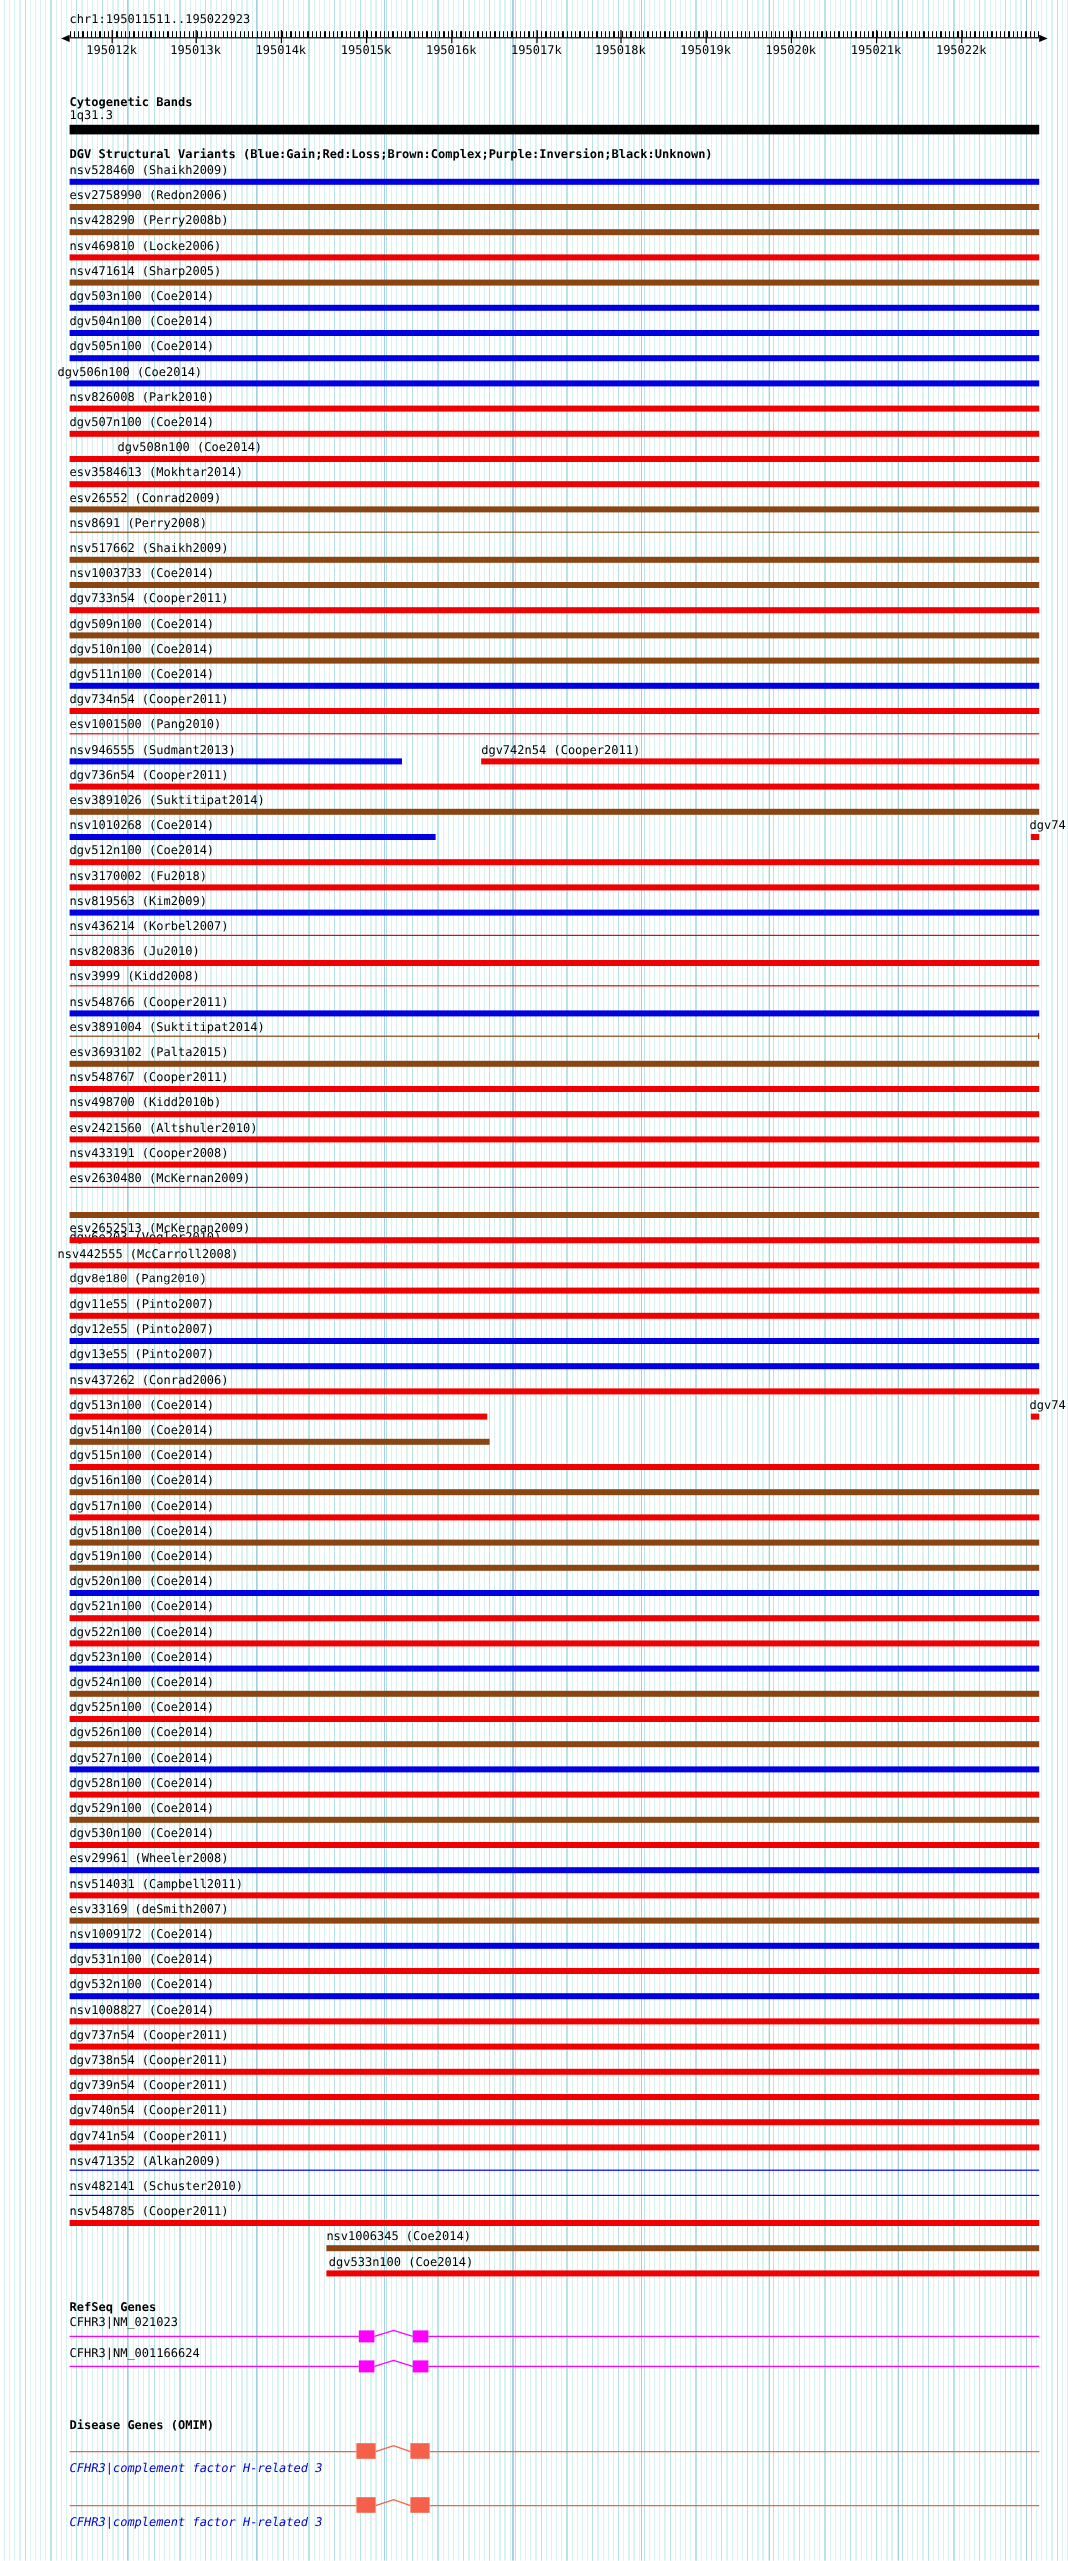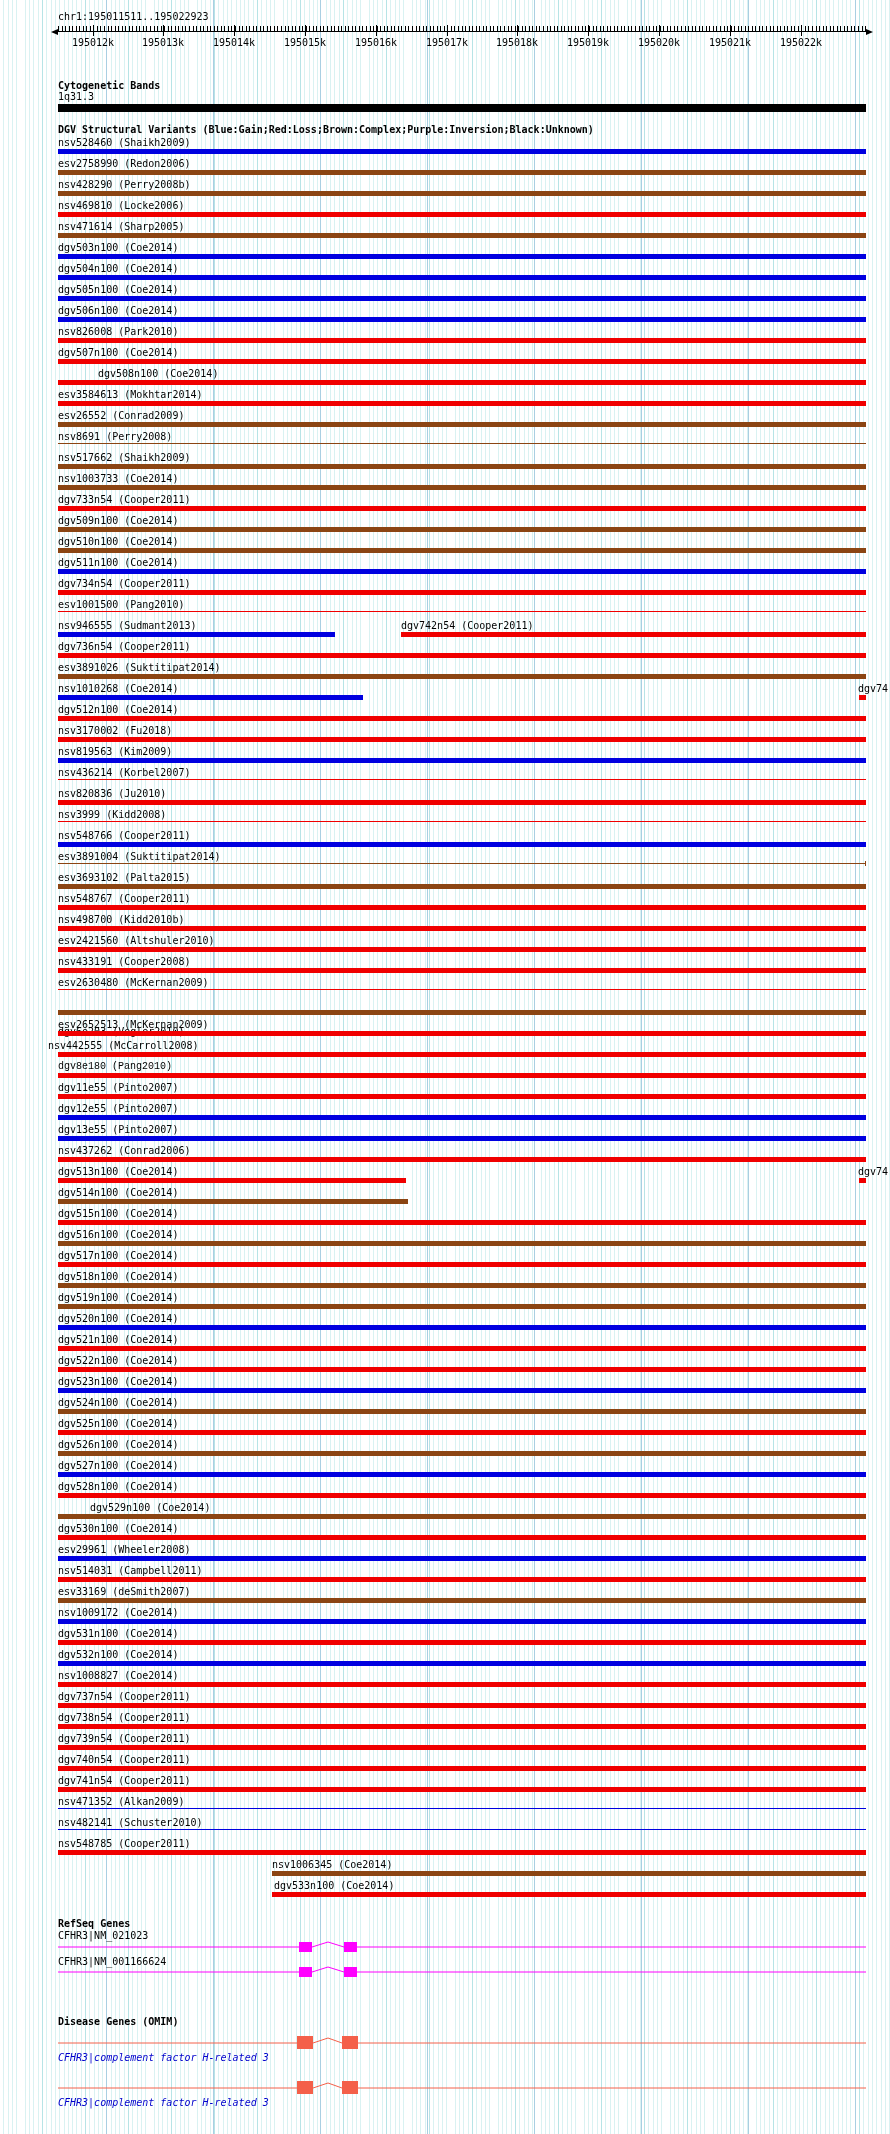--- a/index.html
+++ b/index.html
@@ -105,21 +105,21 @@
       </div>
       <div class="abs">
         <div class="lbl" style="left: 58px; top: 264px;">dgv504n100 (Coe2014)</div>
         <div class="bar" style="left: 58px; top: 275px; width: 808px; height: 5px; background: rgb(0, 0, 224);"></div>
       </div>
       <div class="abs">
         <div class="lbl" style="left: 58px; top: 285px;">dgv505n100 (Coe2014)</div>
         <div class="bar" style="left: 58px; top: 296px; width: 808px; height: 5px; background: rgb(0, 0, 224);"></div>
       </div>
       <div class="abs">
-        <div class="lbl" style="left: 58px; top: 306px;">dgv506n100 (Coe2014)</div>
+        <div class="lbl" style="left: 48px; top: 306px;">dgv506n100 (Coe2014)</div>
         <div class="bar" style="left: 58px; top: 317px; width: 808px; height: 5px; background: rgb(0, 0, 224);"></div>
       </div>
       <div class="abs">
         <div class="lbl" style="left: 58px; top: 327px;">nsv826008 (Park2010)</div>
         <div class="bar" style="left: 58px; top: 338px; width: 808px; height: 5px; background: rgb(240, 0, 0);"></div>
       </div>
       <div class="abs">
         <div class="lbl" style="left: 58px; top: 348px;">dgv507n100 (Coe2014)</div>
         <div class="bar" style="left: 58px; top: 359px; width: 808px; height: 5px; background: rgb(240, 0, 0);"></div>
       </div>
@@ -340,21 +340,21 @@
       </div>
       <div class="abs">
         <div class="lbl" style="left: 58px; top: 1461px;">dgv527n100 (Coe2014)</div>
         <div class="bar" style="left: 58px; top: 1472px; width: 808px; height: 5px; background: rgb(0, 0, 224);"></div>
       </div>
       <div class="abs">
         <div class="lbl" style="left: 58px; top: 1482px;">dgv528n100 (Coe2014)</div>
         <div class="bar" style="left: 58px; top: 1493px; width: 808px; height: 5px; background: rgb(240, 0, 0);"></div>
       </div>
       <div class="abs">
-        <div class="lbl" style="left: 58px; top: 1503px; margin-left: 32px;">dgv529n100 (Coe2014)</div>
+        <div class="lbl" style="left: 58px; top: 1503px;">dgv529n100 (Coe2014)</div>
         <div class="bar" style="left: 58px; top: 1514px; width: 808px; height: 5px; background: rgb(139, 69, 19);"></div>
       </div>
       <div class="abs">
         <div class="lbl" style="left: 58px; top: 1524px;">dgv530n100 (Coe2014)</div>
         <div class="bar" style="left: 58px; top: 1535px; width: 808px; height: 5px; background: rgb(240, 0, 0);"></div>
       </div>
       <div class="abs">
         <div class="lbl" style="left: 58px; top: 1545px;">esv29961 (Wheeler2008)</div>
         <div class="bar" style="left: 58px; top: 1556px; width: 808px; height: 5px; background: rgb(0, 0, 224);"></div>
       </div>

